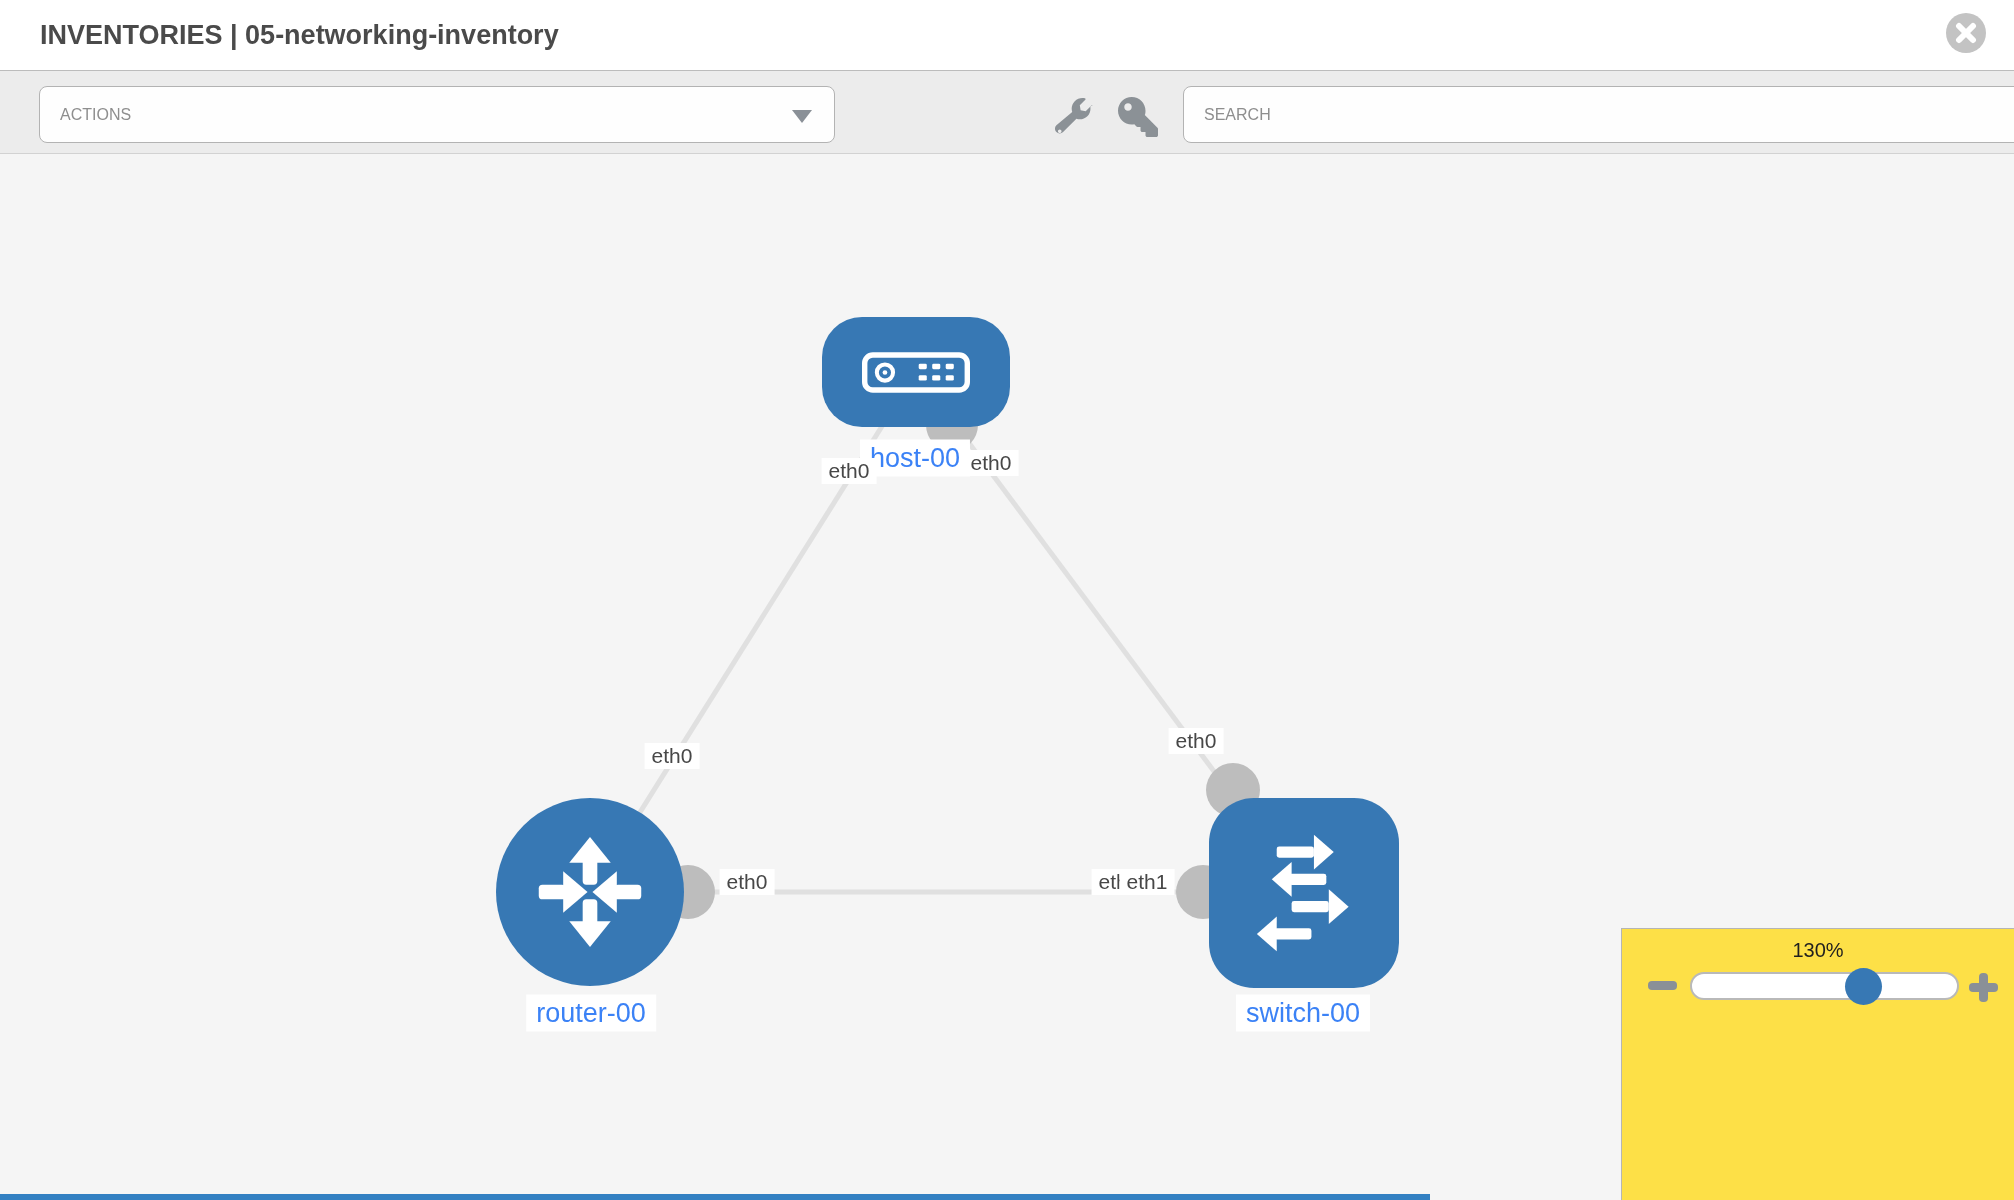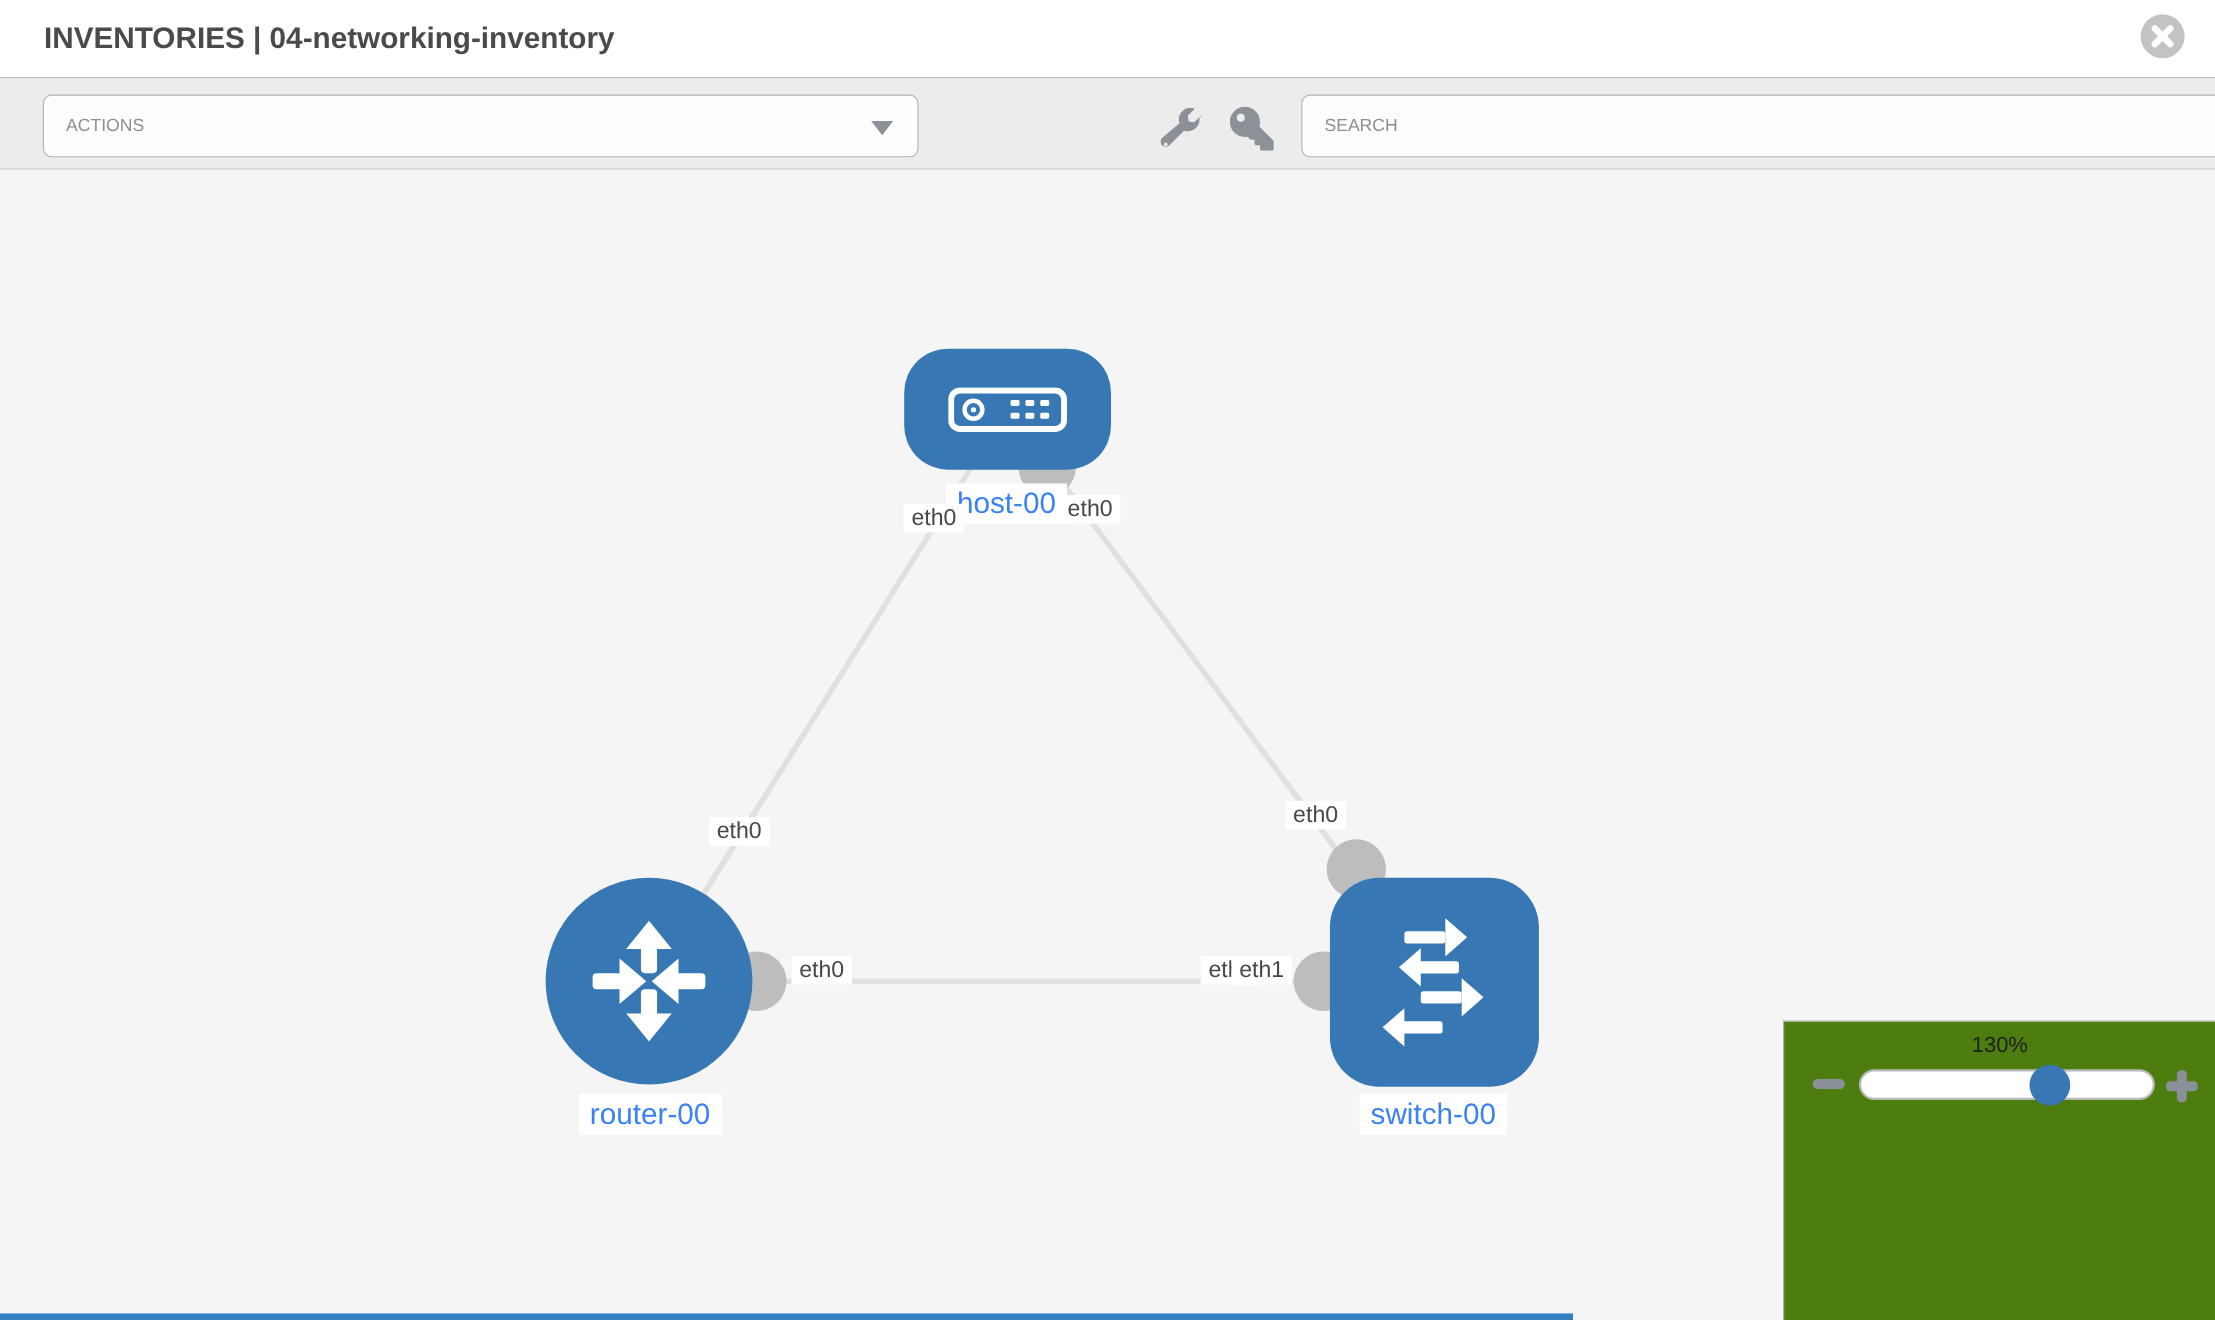--- a/index.html
+++ b/index.html
@@ -80,21 +80,21 @@
   .plabel {
     position: absolute; transform: translate(-50%, -50%);
     background: #ffffff; color: #474747; white-space: nowrap;
     font-size: 21px; padding: 1px 7px; z-index: 3;
   }
   .plabel-over { z-index: 4; }
 
   
   .zoom-panel {
     position: absolute; left: 1621px; top: 928px; right: 0; bottom: 0;
-    background: #4d7c0f;
+    background: #fde047;
     border-left: 1px solid #b5b5b5; border-top: 1px solid #b5b5b5;
     z-index: 6;
   }
   .zoom-level {
     position: absolute; top: 10px; left: 0; width: 100%;
     text-align: center; font-size: 20px; color: #1f1f1f;
   }
   .zoom-minus {
     position: absolute; left: 26px; top: 52px; width: 29px; height: 9px;
     border-radius: 4px; background: #8a9097; cursor: pointer;
@@ -123,21 +123,21 @@
 
   .bottom-strip {
     position: absolute; left: 0; bottom: 0; width: 1430px; height: 6px;
     background: #3380c2; z-index: 5;
   }
 </style>
 </head>
 <body>
 
 <div class="header">
-  <div class="page-title">INVENTORIES | 04-networking-inventory</div>
+  <div class="page-title">INVENTORIES | 05-networking-inventory</div>
   <div class="close-btn">
     <svg width="22" height="22" viewBox="0 0 22 22">
       <line x1="4" y1="4" x2="18" y2="18" stroke="#ffffff" stroke-width="6" stroke-linecap="round"></line>
       <line x1="18" y1="4" x2="4" y2="18" stroke="#ffffff" stroke-width="6" stroke-linecap="round"></line>
     </svg>
   </div>
 </div>
 
 <div class="toolbar">
   <div class="select select-actions">

